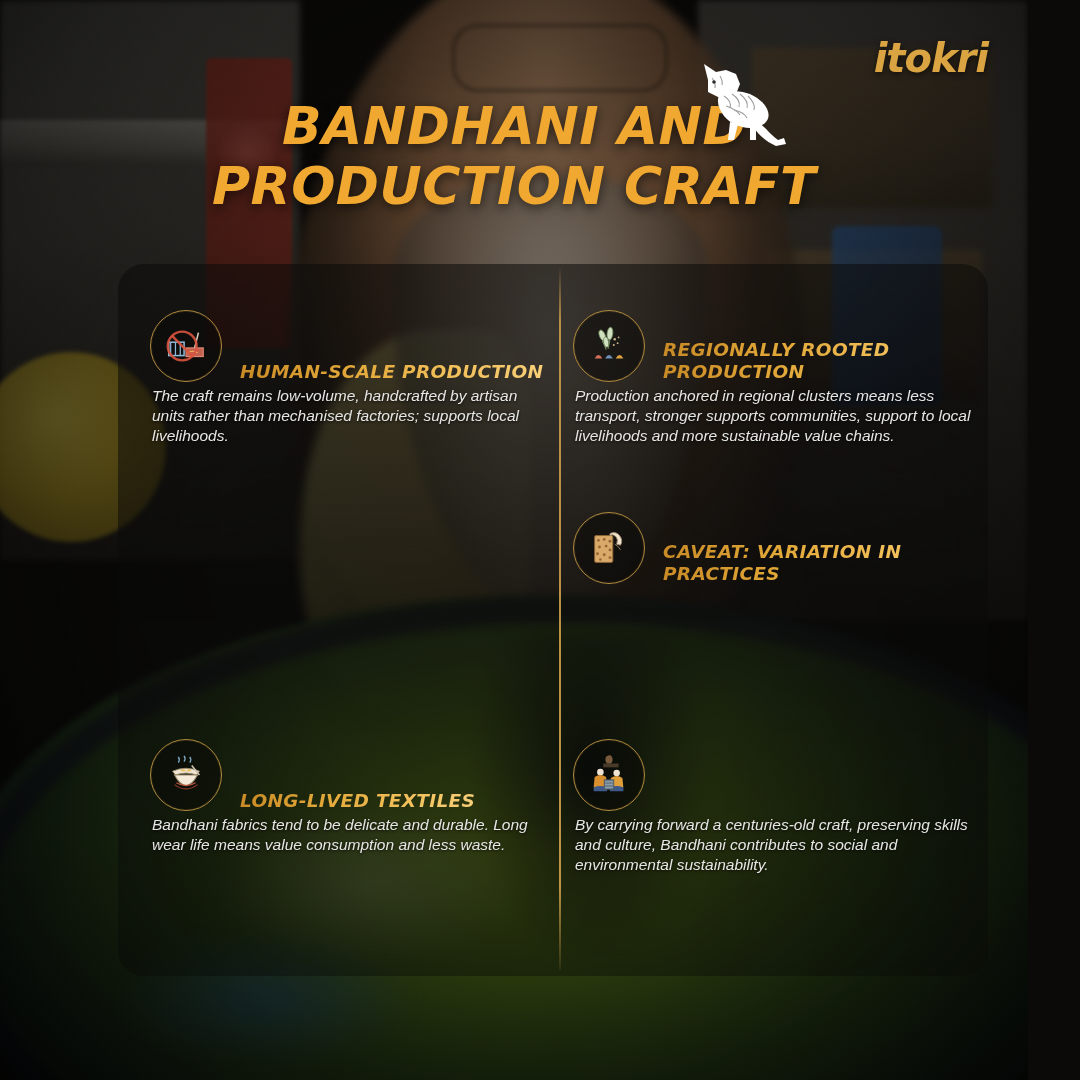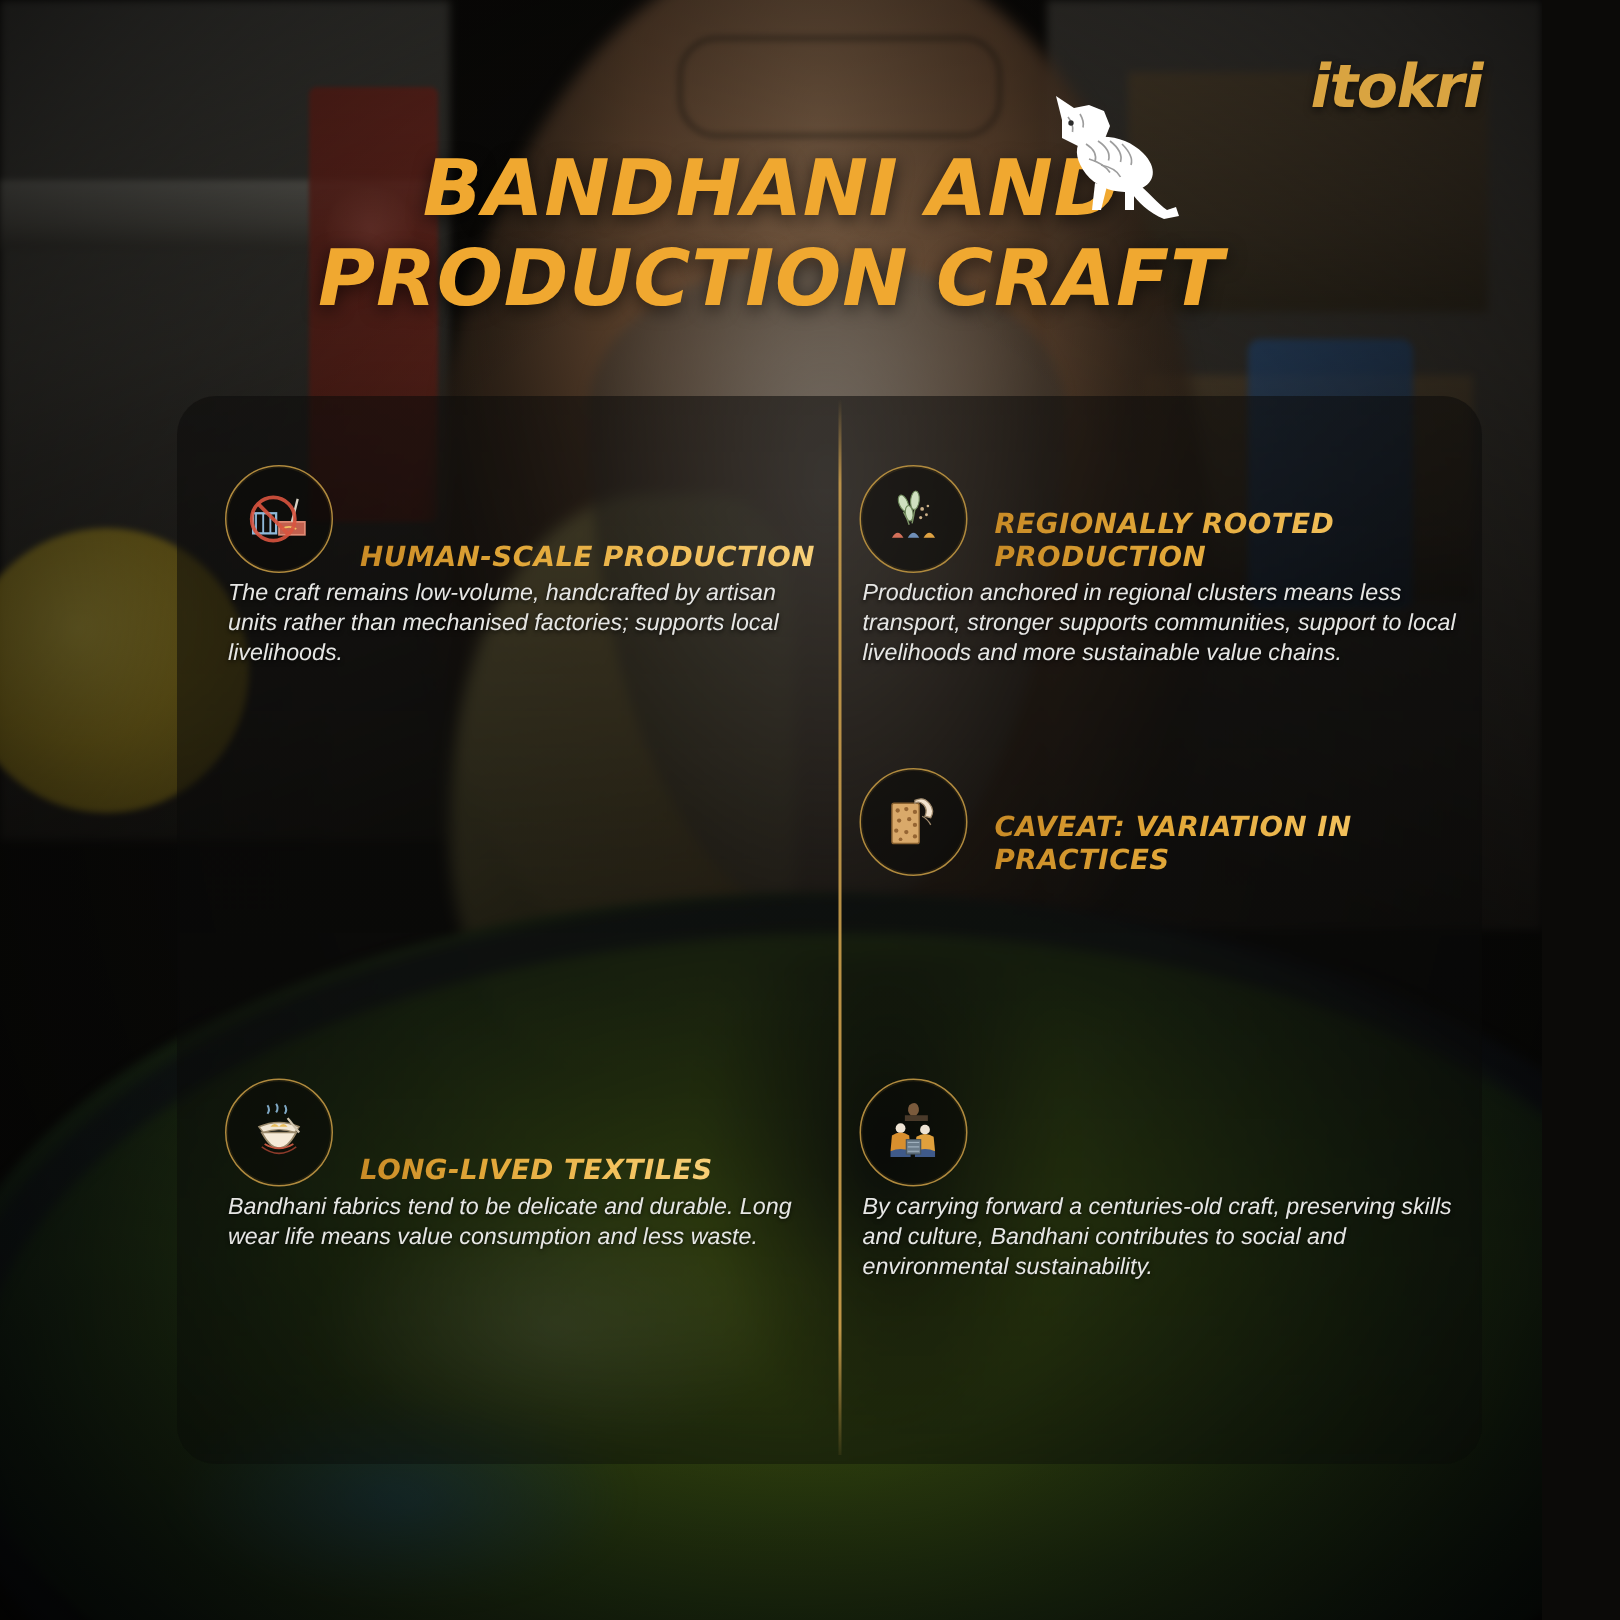--- a/index.html
+++ b/index.html
@@ -154,21 +154,21 @@
     background:linear-gradient(180deg,rgba(196,150,70,0) 0%,rgba(208,162,78,0.85) 8%,rgba(208,162,78,0.9) 88%,rgba(196,150,70,0.1) 100%);
   }
 
   
   .grid{position:absolute;left:118px;top:264px;width:870px;height:712px;}
   .cell{position:absolute;width:420px;}
   .cell.c-l{left:32px;}
   .cell.c-r{left:455px;}
   .cell.r-1{top:46px;}
   .cell.r-2{top:248px;}
-  .cell.r-3{top:455px;}
+  .cell.r-3{top:475px;}
 
   .cell-head{display:flex;align-items:flex-end;gap:18px;}
   .icon-ring{
     flex:0 0 auto;width:70px;height:70px;border-radius:50%;
     border:1.6px solid #b08a3e;
     background:rgba(10,9,8,0.55);
     display:flex;align-items:center;justify-content:center;
     box-shadow:0 0 0 1px rgba(180,140,60,0.12) inset;
   }
   .icon-ring svg{width:46px;height:46px;display:block;}

